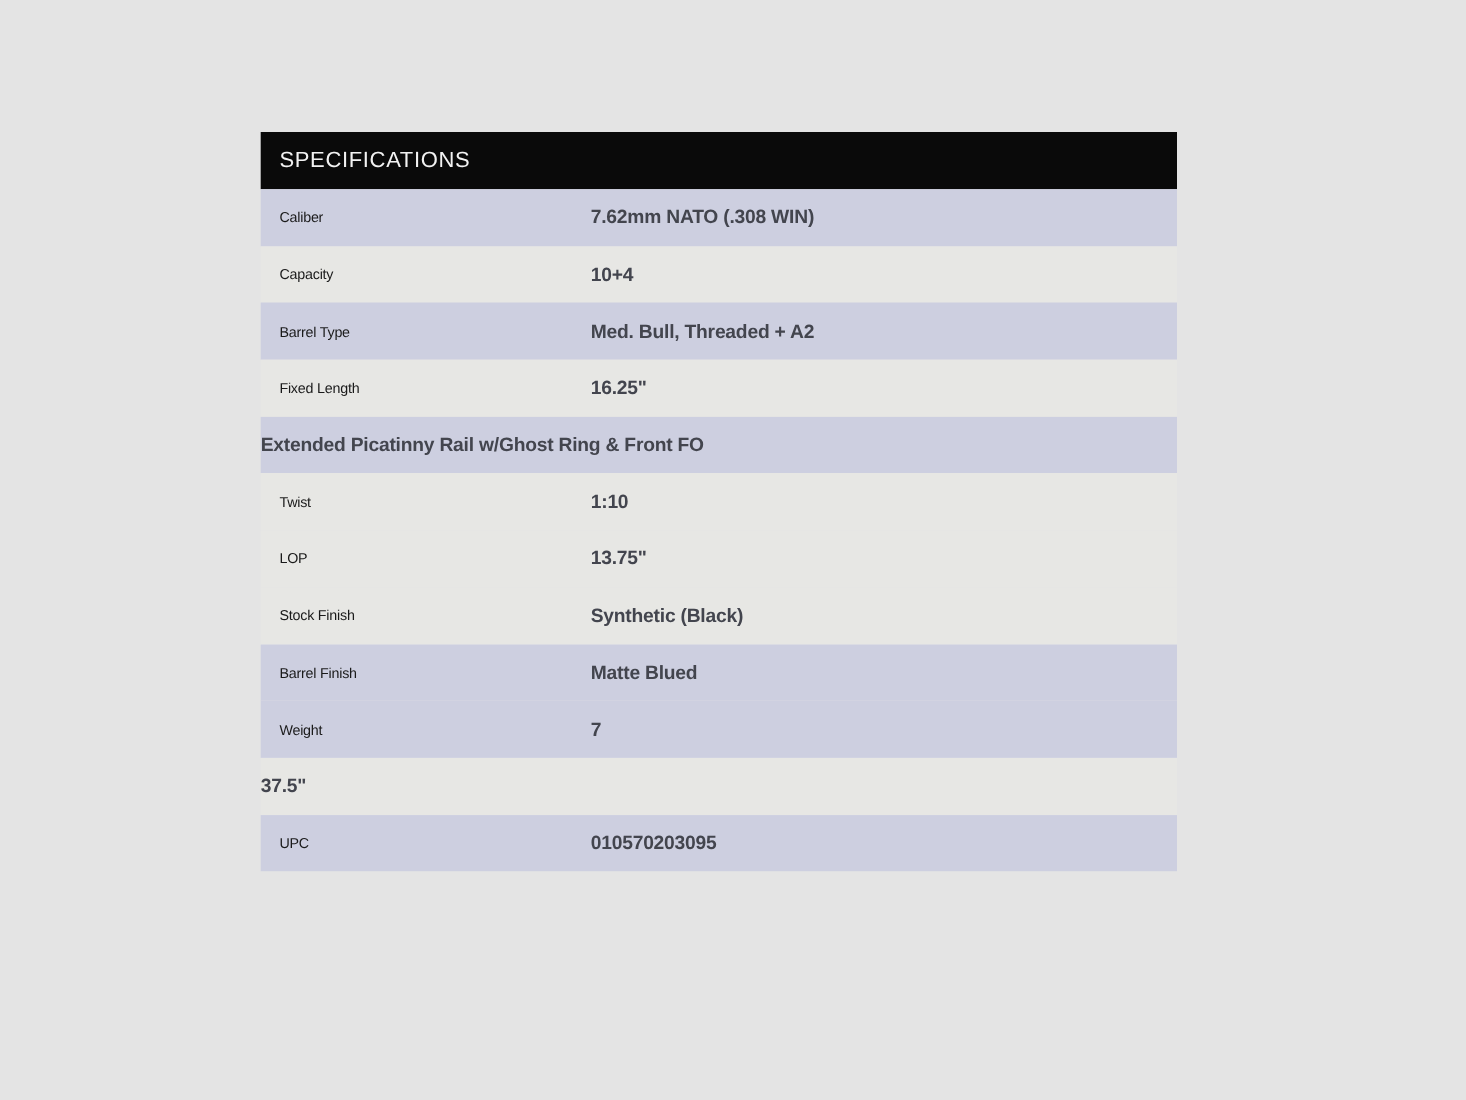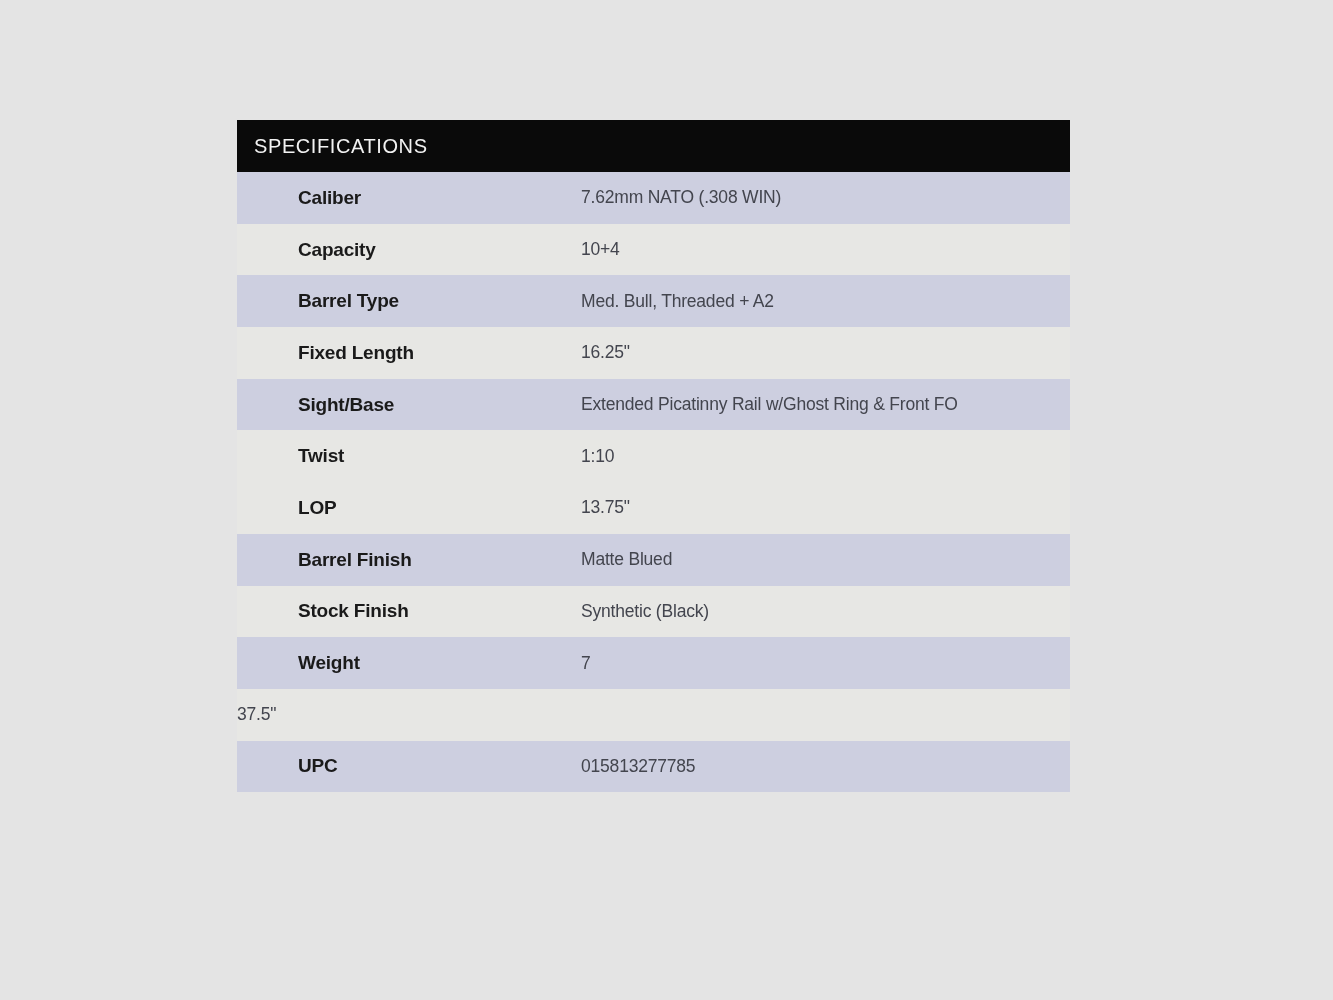--- a/index.html
+++ b/index.html
@@ -37,30 +37,29 @@
     height: 51.7px;
     display: flex;
     align-items: center;
   }
   .spec-row.odd  { background: var(--row-odd-bg,  #cdcfe0); }
   .spec-row.even { background: var(--row-even-bg, #e7e7e4); align-items: center; }
   .spec-label {
     width: 300px;
     box-sizing: border-box;
     padding-left: 17px;
-    font-weight: 700;
-    font-size: 19px;
+    font-weight: 400;
+    font-size: 13px;
     color: var(--label-fg, #1a1a1a);
     letter-spacing: -0.2px;
     flex-shrink: 0;
-    margin-left: 44px;
   }
   .spec-value {
     font-size: 17.5px;
-    font-weight: 400;
+    font-weight: 700;
     color: var(--value-fg, #43454e);
     letter-spacing: -0.2px;
   }
 </style>
 </head>
 <body>
 
 <div class="page">
   <div class="spec-table">
     <div class="spec-header">
@@ -81,53 +80,52 @@
     <div class="spec-label">Barrel Type</div>
     <div class="spec-value">Med. Bull, Threaded + A2</div>
   </div>
 
   <div class="spec-row even">
     <div class="spec-label">Fixed Length</div>
     <div class="spec-value">16.25"</div>
   </div>
 
   <div class="spec-row odd">
-    <div class="spec-label">Sight/Base</div>
     <div class="spec-value">Extended Picatinny Rail w/Ghost Ring &amp; Front FO</div>
   </div>
 
   <div class="spec-row even">
     <div class="spec-label">Twist</div>
     <div class="spec-value">1:10</div>
   </div>
 
 
   <div class="spec-row even">
     <div class="spec-label">LOP</div>
     <div class="spec-value">13.75"</div>
   </div>
 
+  <div class="spec-row even">
+    <div class="spec-label">Stock Finish</div>
+    <div class="spec-value">Synthetic (Black)</div>
+  </div>
+
   <div class="spec-row odd">
     <div class="spec-label">Barrel Finish</div>
     <div class="spec-value">Matte Blued</div>
-  </div>
-
-  <div class="spec-row even">
-    <div class="spec-label">Stock Finish</div>
-    <div class="spec-value">Synthetic (Black)</div>
   </div>
 
   <div class="spec-row odd">
     <div class="spec-label">Weight</div>
     <div class="spec-value">7</div>
   </div>
 
   <div class="spec-row even">
     <div class="spec-value">37.5"</div>
   </div>
 
   <div class="spec-row odd">
     <div class="spec-label">UPC</div>
-    <div class="spec-value">015813277785</div>
+    <div class="spec-value">010570203095</div>
   </div>
 </div>
   </div>
 </div>
 
 </body></html>

